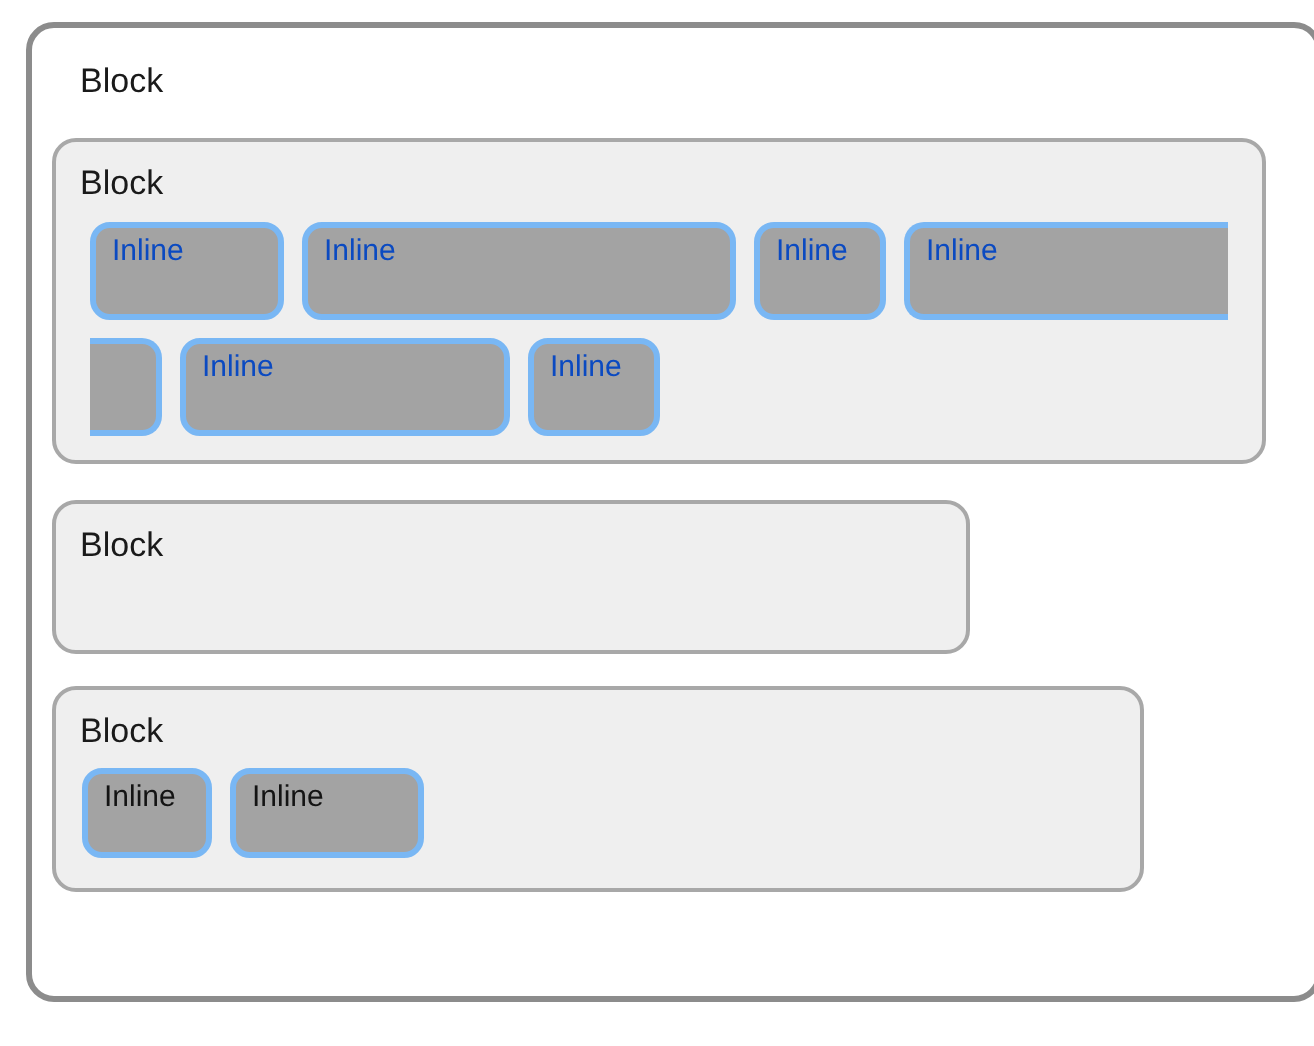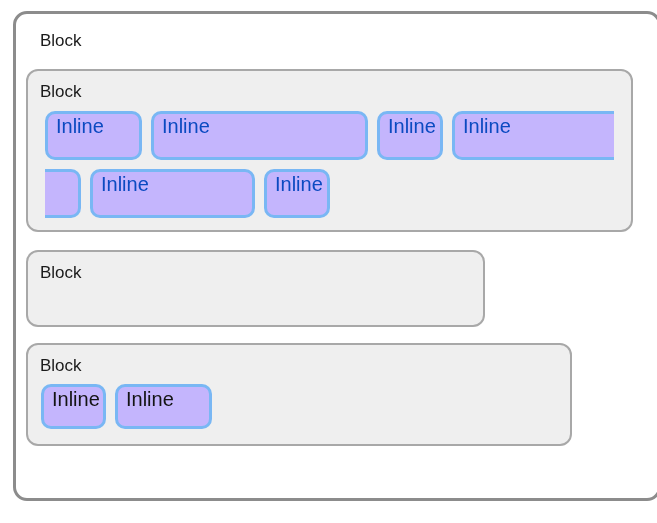--- a/index.html
+++ b/index.html
@@ -50,25 +50,25 @@
     gap: 9px;
     margin-top: 9px;
   }
   .row1 { margin-left: 5px; margin-right: 5px; }
   .row2 { margin-left: 5px; }
   .row3 { margin-left: 1px; margin-top: 8px; }
   .inline {
     box-sizing: border-box;
     flex: none;
     height: 49px;
-    background: #c4b5fd;
+    background: #a3a3a3;
     border: 3px solid var(--inline-border, #79b7f4);
     border-radius: 10px;
     padding: 2px 0 0 8px;
-    font-size: 20px;
+    font-size: 15px;
     line-height: 20px;
     color: var(--inline-text, #0b4ac1);
     overflow: hidden;
     white-space: nowrap;
   }
   .w97  { width: 97px; }
   .w217 { width: 217px; }
   .w66  { width: 66px; }
   .w165 { width: 165px; }
   .w65  { width: 65px; }

